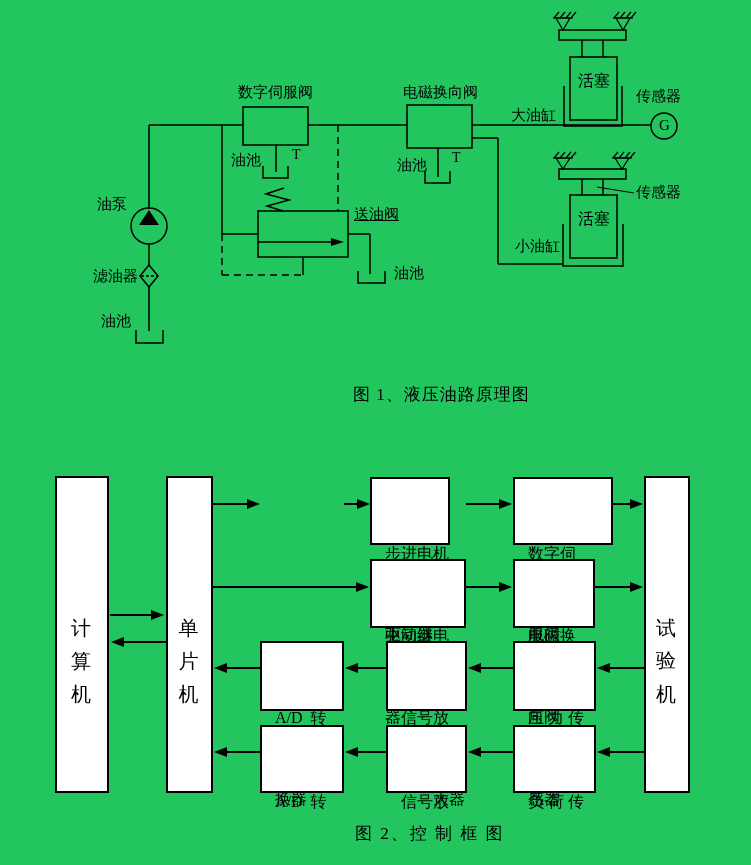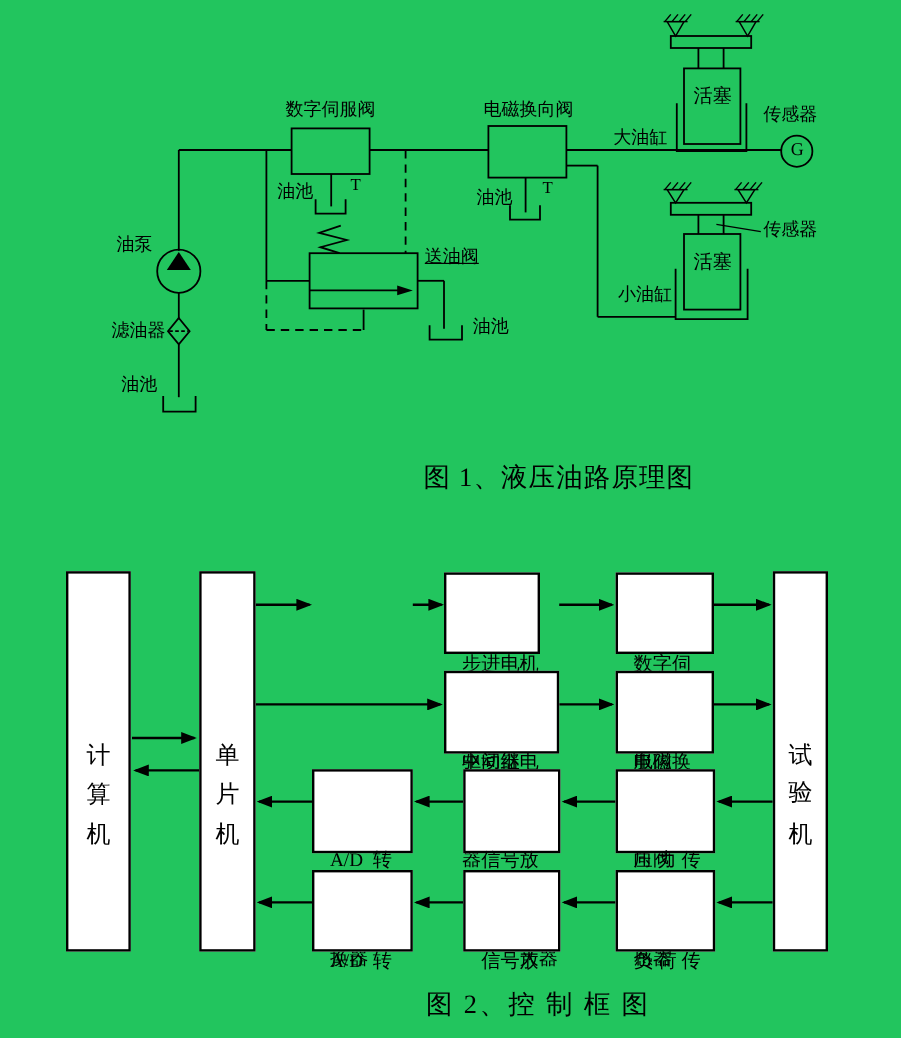--- a/index.html
+++ b/index.html
@@ -1,21 +1,21 @@
 <!DOCTYPE html>
 <html><head>
 <meta charset="utf-8">
 <style>
   html,body{margin:0;padding:0;background:#fff;}
   #stage{position:relative;width:751px;height:865px;background:#22c55e;overflow:hidden;
          font-family:"Liberation Serif","DejaVu Serif",serif;color:#000;}
   svg{position:absolute;left:0;top:0;}
   .lbl{position:absolute;font-size:15px;line-height:16px;white-space:pre;color:#000;}
   .lbl-sm{font-size:14px;}
-  .caption{position:absolute;font-size:22px;letter-spacing:1px;white-space:pre;}
+  .caption{position:absolute;font-size:17px;letter-spacing:1px;white-space:pre;}
   
   .fbox{position:absolute;border:2px solid #000;background:#fff;box-sizing:border-box;
         font-size:16px;line-height:27px;padding:7px 0 0 13px;white-space:pre;}
   .tallbox{position:absolute;border:2px solid #000;background:#fff;box-sizing:border-box;
         display:flex;align-items:center;justify-content:center;}
   .vtext{writing-mode:vertical-rl;text-orientation:upright;font-size:20px;
          letter-spacing:33px;white-space:pre;margin-top:33px;}
 </style>
 </head>
 <body>
@@ -197,21 +197,21 @@
     <span class="vtext">单片机</span>
   </div>
   <div class="tallbox" style="left:644px;top:476px;width:46px;height:317px;">
     <span class="vtext">试验机</span>
   </div>
 
   <div class="fbox" style="left:370px;top:477px;width:80px;height:68px;">
     <span style="display:block;">步进电机</span>
     <span style="display:block;">驱动器</span>
   </div>
-  <div class="fbox" style="left:513px;top:477px;width:82px;height:68px;">
+  <div class="fbox" style="left:513px;top:477px;width:100px;height:68px;">
     <span style="display:block;">数字伺</span>
     <span style="display:block;">服阀</span>
   </div>
   <div class="fbox" style="left:370px;top:559px;width:96px;height:69px;">
     <span style="display:block;">中间继电</span>
     <span style="display:block;">器</span>
   </div>
   <div class="fbox" style="left:513px;top:559px;width:82px;height:69px;">
     <span style="display:block;">电磁换</span>
     <span style="display:block;">向阀</span>

